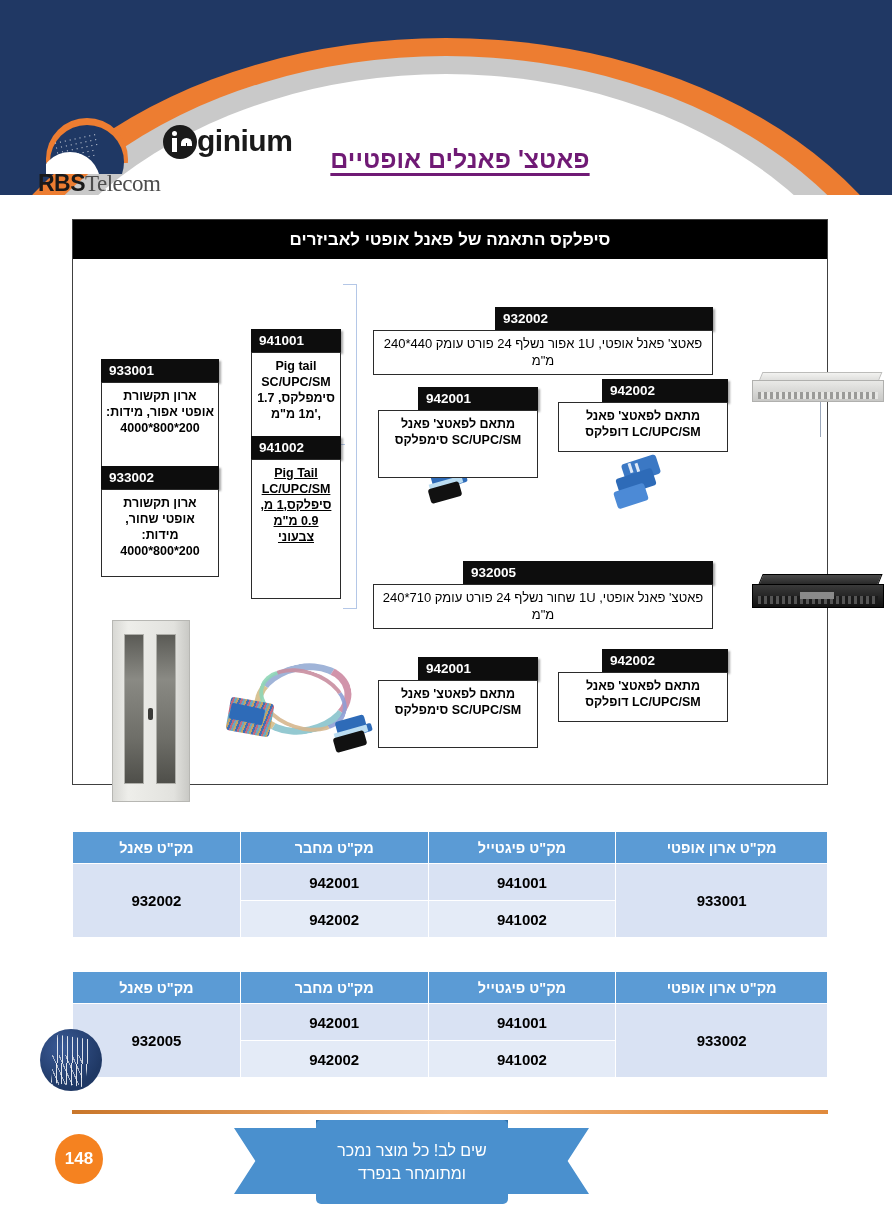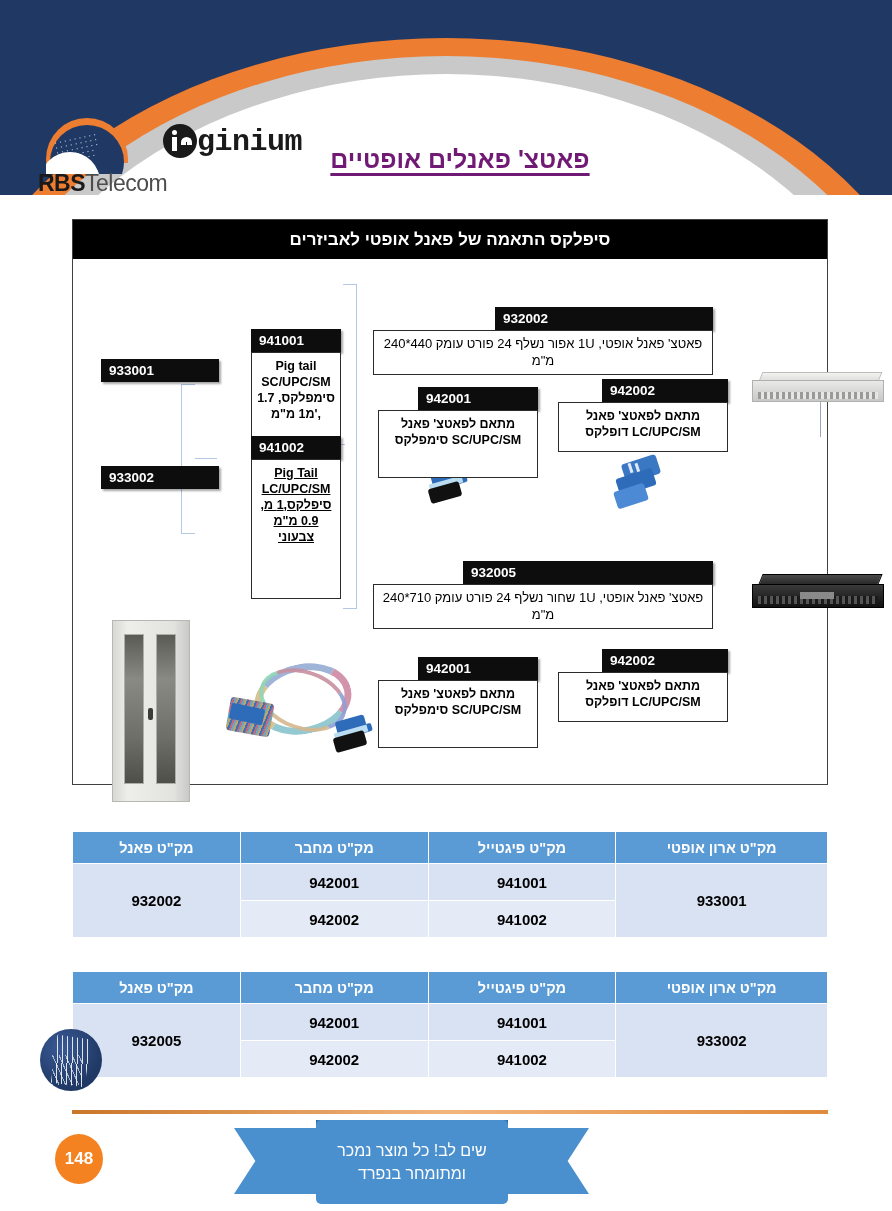--- a/index.html
+++ b/index.html
@@ -41,23 +41,23 @@
   }
   #rbs-mark .dots {
     position:absolute; left:10px; top:18px; width:46px; height:38px;
     background:
       radial-gradient(circle, rgba(255,255,255,.85) 0.7px, transparent 1px) 0 0/5px 5px;
     border-radius:0 0 40px 0;
     transform:rotate(-12deg);
   }
   #rbs-text { position:absolute; left:0; top:52px; font-size:23px; letter-spacing:-0.5px; white-space:nowrap; direction:ltr; }
   #rbs-text .b { font-weight:bold; color:#1A1A1A; }
-  #rbs-text .t { font-weight:normal; color:#4D4D4D; }
-
-  #ing-logo { position:absolute; left:163px; top:124px; direction:ltr; white-space:nowrap;font-family:Liberation Mono, monospace; }
+  #rbs-text .t { font-weight:normal; color:#4D4D4D;font-family:Liberation Serif, serif; }
+
+  #ing-logo { position:absolute; left:163px; top:124px; direction:ltr; white-space:nowrap; }
   #ing-logo .blob {
     display:inline-block; position:relative; width:34px; height:34px; border-radius:50%;
     background:#1A1A1A; vertical-align:-8px;
   }
   #ing-logo .blob .i-dot { position:absolute; left:9px; top:6px; width:5px; height:5px; background:#fff; border-radius:50%; }
   #ing-logo .blob .i-stem { position:absolute; left:9px; top:13px; width:5px; height:14px; background:#fff; }
   #ing-logo .blob .n-arc { position:absolute; left:18px; top:13px; width:11px; height:8px; border:5px solid #fff; border-bottom:none; border-radius:8px 8px 0 0; box-sizing:border-box; }
   #ing-logo .word { font-size:30px; font-weight:bold; color:#1A1A1A; letter-spacing:-0.5px; margin-right:0; }
 
   
@@ -224,24 +224,26 @@
     <div class="bracket" style="left:108px; top:125px; width:14px; height:150px; border-right:none;"></div>
     <div class="vline" style="left:122px; top:199px; width:22px; height:1.4px;"></div>
 
     <div class="bracket" style="left:270px; top:25px; width:14px; height:325px; border-left:none;"></div>
     <div class="vline" style="left:252px; top:185px; width:20px; height:1.4px;"></div>
 
     <div class="vline" style="left:747px; top:120px; width:1.4px; height:58px; background:#9aa7bb;"></div>
 
     <div class="node" style="left:28px; top:100px; width:118px;">
       <div class="node-head">933001</div>
+      <div class="node-body" style="height:88px; width:118px;">ארון תקשורת אופטי אפור, מידות: 200*800*4000</div>
     </div>
 
     <div class="node" style="left:28px; top:207px; width:118px;">
       <div class="node-head">933002</div>
+      <div class="node-body" style="height:88px; width:118px;">ארון תקשורת אופטי שחור, מידות: 200*800*4000</div>
     </div>
 
     <div class="node" style="left:178px; top:70px; width:90px; z-index:3;">
       <div class="node-head">941001</div>
       <div class="node-body" style="height:106px; width:90px;">Pig tail SC/UPC/SM סימפלקס, 1.7 ,'מ1 מ"מ</div>
     </div>
 
     <div class="node" style="left:178px; top:177px; width:90px; z-index:4;">
       <div class="node-head">941002</div>
       <div class="node-body" style="height:140px; width:90px;text-decoration:underline;">Pig Tail LC/UPC/SM סיפלקס,1 מ, 0.9 מ"מ צבעוני</div>

